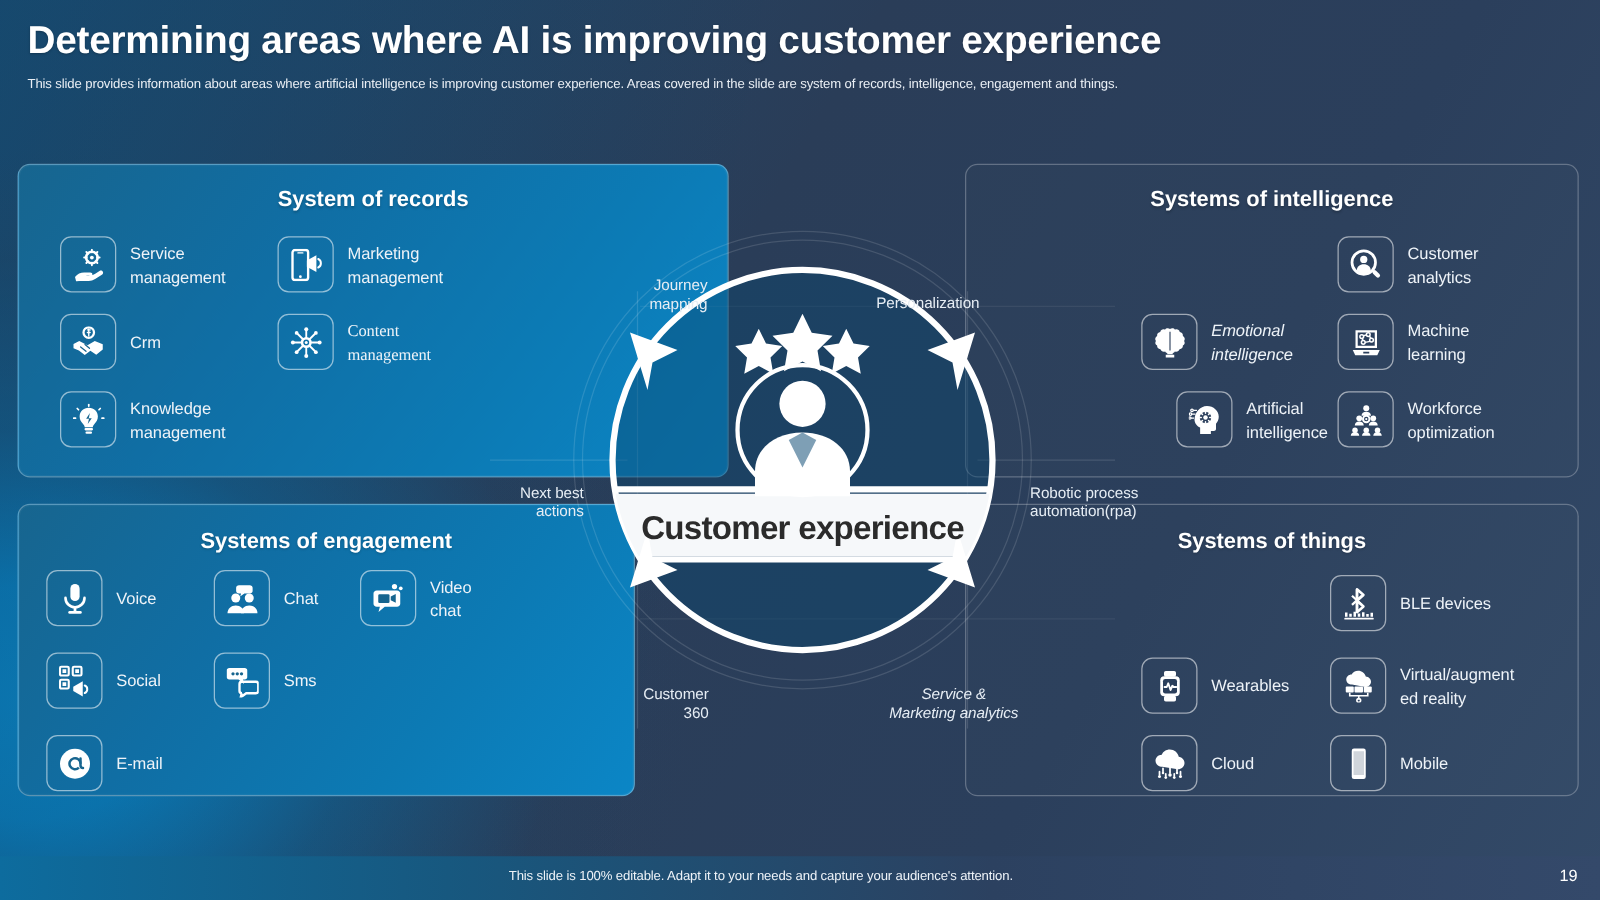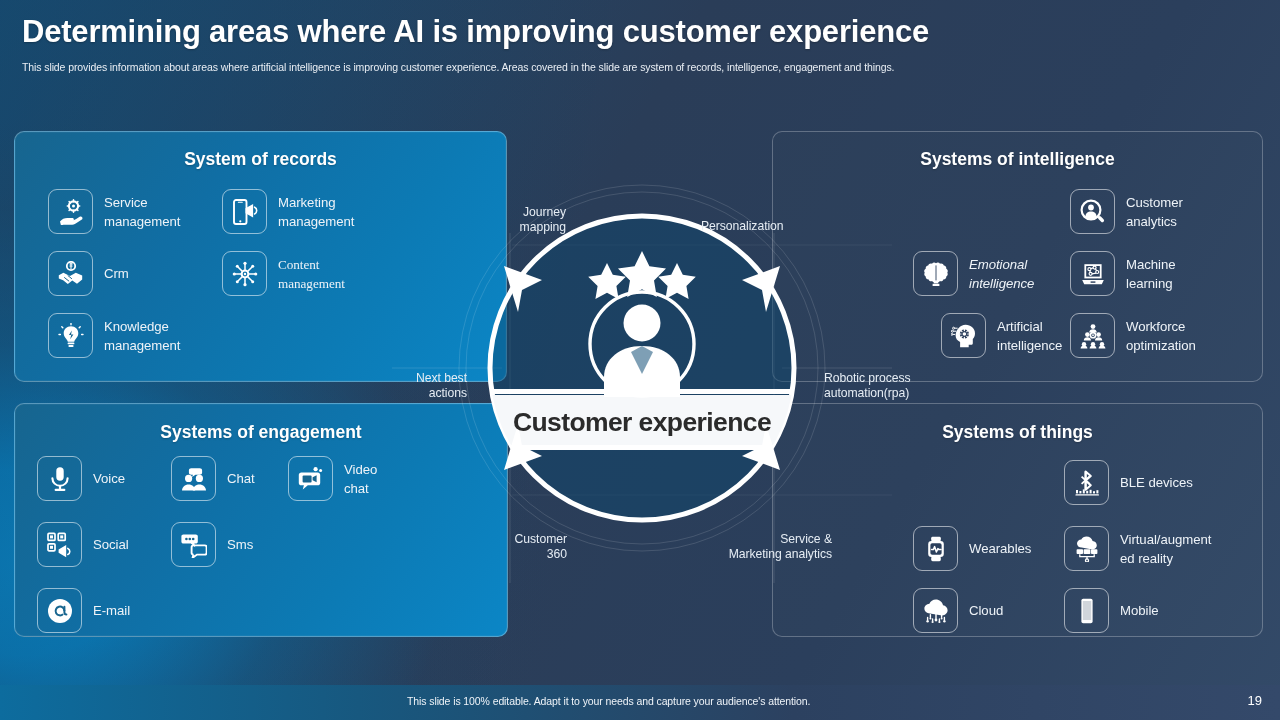--- a/index.html
+++ b/index.html
@@ -38,21 +38,21 @@
   .panel { position:absolute; border-radius:10px; }
   .panel-left {
     border:1px solid rgba(255,255,255,0.30);
     background: linear-gradient(125deg, #17658f 0%, #106ea4 35%, #0c7ab4 68%, #0b86c6 100%);
     box-shadow: 0 0 0 1px rgba(255,255,255,0.04) inset;
   }
   .panel-right {
     border:1px solid rgba(255,255,255,0.26);
     background: rgba(255,255,255,0.012);
   }
-  #panel-records    { left:14px;  top:131px; width:493px; height:251px; }
+  #panel-records    { left:14px;  top:131px; width:569px; height:251px; }
   #panel-engagement { left:14px;  top:403px; width:494px; height:234px; }
   #panel-intel      { left:772px; top:131px; width:491px; height:251px; }
   #panel-things     { left:772px; top:403px; width:491px; height:234px; }
 
   .panel-title {
     position:absolute; left:0; right:0; text-align:center;
     font-size:17.5px; font-weight:bold; color:#ffffff;
     text-shadow:0 1px 2px rgba(0,0,0,0.22);
   }
   #panel-records .panel-title,
@@ -76,20 +76,21 @@
   .lbl.w2 { width:86px; }
   .lbl.w3 { width:104px; }
 
   
   #center { position:absolute; left:392px; top:183px; width:500px; height:400px; }
   #center svg { display:block; }
 
   .clbl {
     position:absolute; font-size:12.2px; color:#e6edf4; line-height:15px;
     letter-spacing:-0.05px;
+    margin-top:16px;
   }
 
   
   #footer {
     position:absolute; left:0; right:0; bottom:0; height:35px;
     background: linear-gradient(90deg, #0d6c9e 0%, #17587f 28%, #2c4160 62%, #34496a 100%);
   }
   #footer-text {
     position:absolute; left:407px; top:10px;
     font-size:10.5px; color:#eef3f8; letter-spacing:-0.1px;
@@ -536,18 +537,18 @@
 
     <text x="250" y="248" text-anchor="middle" font-family="Liberation Sans, sans-serif" font-size="26.5" font-weight="bold" fill="#2b2b2b" letter-spacing="-0.6" id="banner-text">Customer experience</text>
   </svg>
 </div>
 
 <div class="clbl" style="left:506px; top:205px; width:60px; text-align:right;">Journey<br>mapping</div>
 <div class="clbl" style="left:701px; top:219px; width:110px; text-align:left;">Personalization</div>
 <div class="clbl" style="left:395px; top:371px; width:72px; text-align:right;">Next best<br>actions</div>
 <div class="clbl" style="left:824px; top:371px; width:110px; text-align:left;">Robotic process<br>automation(rpa)</div>
 <div class="clbl" style="left:495px; top:532px; width:72px; text-align:right;">Customer<br>360</div>
-<div class="clbl" style="left:694px; top:532px; width:138px; text-align:right;">Service &amp;<br>Marketing analytics</div>
+<div class="clbl" style="left:694px; top:532px; width:138px; text-align:center;font-style:italic;">Service &amp;<br>Marketing analytics</div>
 
 <div id="footer">
   <div id="footer-text">This slide is 100% editable. Adapt it to your needs and capture your audience's attention.</div>
   <div id="page-num">19</div>
 </div>
 
 </body></html>

